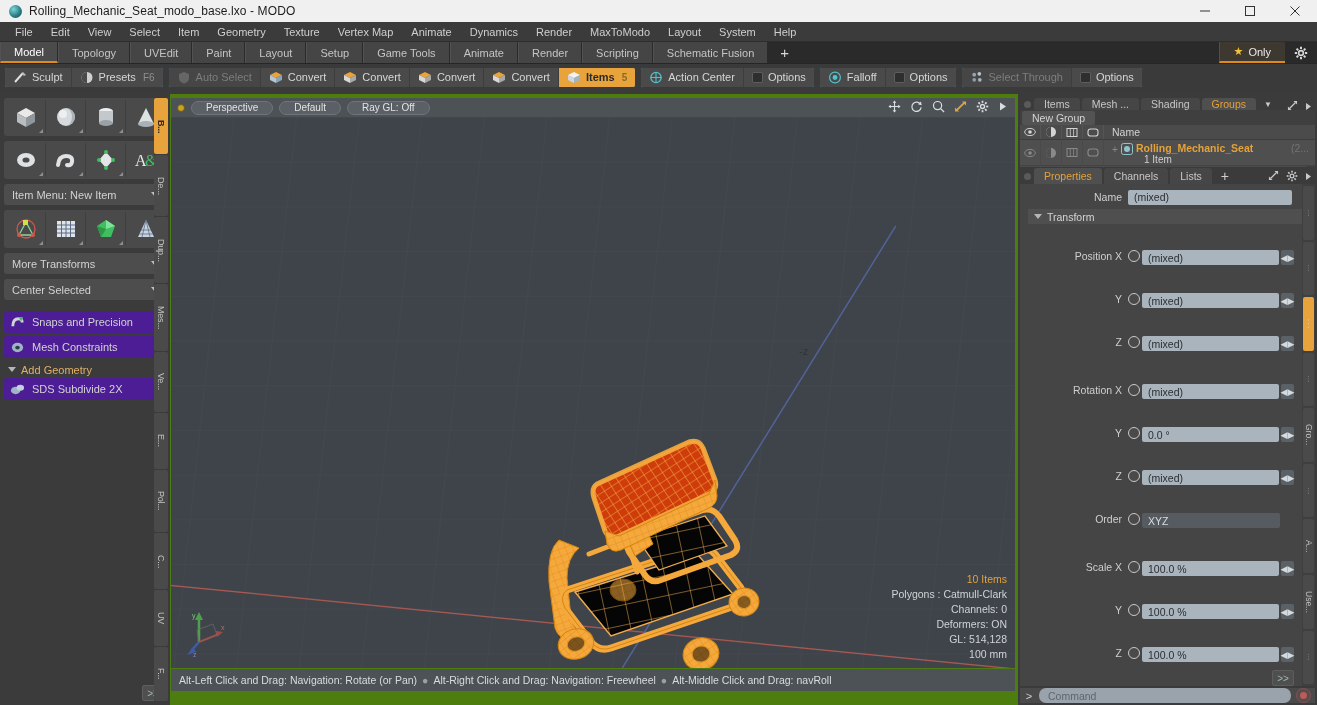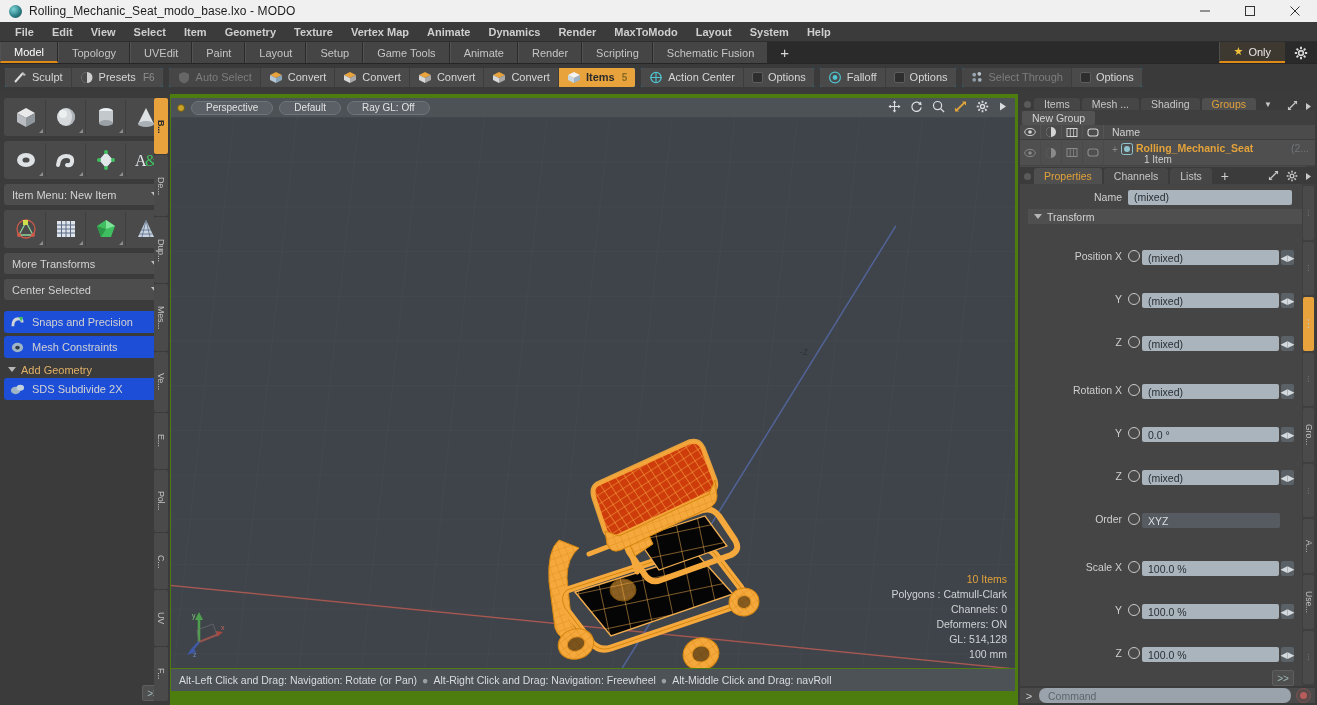--- a/index.html
+++ b/index.html
@@ -31,21 +31,21 @@
   }
   .win-btn svg { display: block; }
 
   
   .menubar {
     height: 20px; background: #3b3b3b; display: flex; align-items: center;
     padding-left: 6px; border-bottom: 1px solid #2e2e2e;
   }
   .menu-item {
     padding: 0 9px; height: 20px; line-height: 20px;
-    font-size: 11px; color: #cfcfcf; white-space: nowrap; font-weight: bold;
+    font-size: 11px; color: #cfcfcf; white-space: nowrap;
   }
 
   
   .layoutbar {
     height: 22px; background: #2f2f2f; display: flex; align-items: stretch;
     border-bottom: 1px solid #262626;
   }
   .layout-left { display: flex; align-items: center; width: 318px; flex: 0 0 auto; }
   .up-icon { width: 22px; display: flex; align-items: center; justify-content: center; }
   .layout-dd { font-size: 11px; color: #cfcfcf; padding-left: 6px; }
@@ -99,21 +99,21 @@
   .lp-cell .corner { position: absolute; right: 2px; bottom: 1px; width: 0; height: 0;
     border-left: 4px solid transparent; border-bottom: 4px solid #8d8d8d; }
   .lp-dd {
     height: 21px; background: #4d4d4d; border-radius: 3px; margin-bottom: 5px;
     display: flex; align-items: center; padding: 0 8px; font-size: 11px; color: #d2d2d2;
     justify-content: space-between;
   }
   .caret { width: 0; height: 0; border-left: 4px solid transparent; border-right: 4px solid transparent;
     border-top: 5px solid #c0c0c0; }
   .lp-row {
-    height: 22px; background: #1d4ed8; border-radius: 3px; margin-bottom: 3px;
+    height: 22px; background: #4c1d95; border-radius: 3px; margin-bottom: 3px;
     display: flex; align-items: center; padding: 0 6px; gap: 7px; font-size: 11px; color: #d2d2d2;
     position: relative;
   }
   .lp-row .minibox { position: absolute; right: 4px; bottom: 2px; width: 5px; height: 5px; border: 1px solid #6a6a6a; }
   .lp-section { height: 17px; display: flex; align-items: center; gap: 5px; font-size: 11px; color: #e0b068; padding-left: 4px; }
   .tri { width: 0; height: 0; border-left: 4px solid transparent; border-right: 4px solid transparent; border-top: 5px solid #b6b6b6; }
   .lp-bottom { position: absolute; bottom: 4px; right: 6px; }
   .chev-btn {
     width: 22px; height: 16px; background: #4f4f4f; border: 1px solid #5e5e5e; border-radius: 2px;
     color: #9fb7b7; font-size: 10px; display: flex; align-items: center; justify-content: center;

